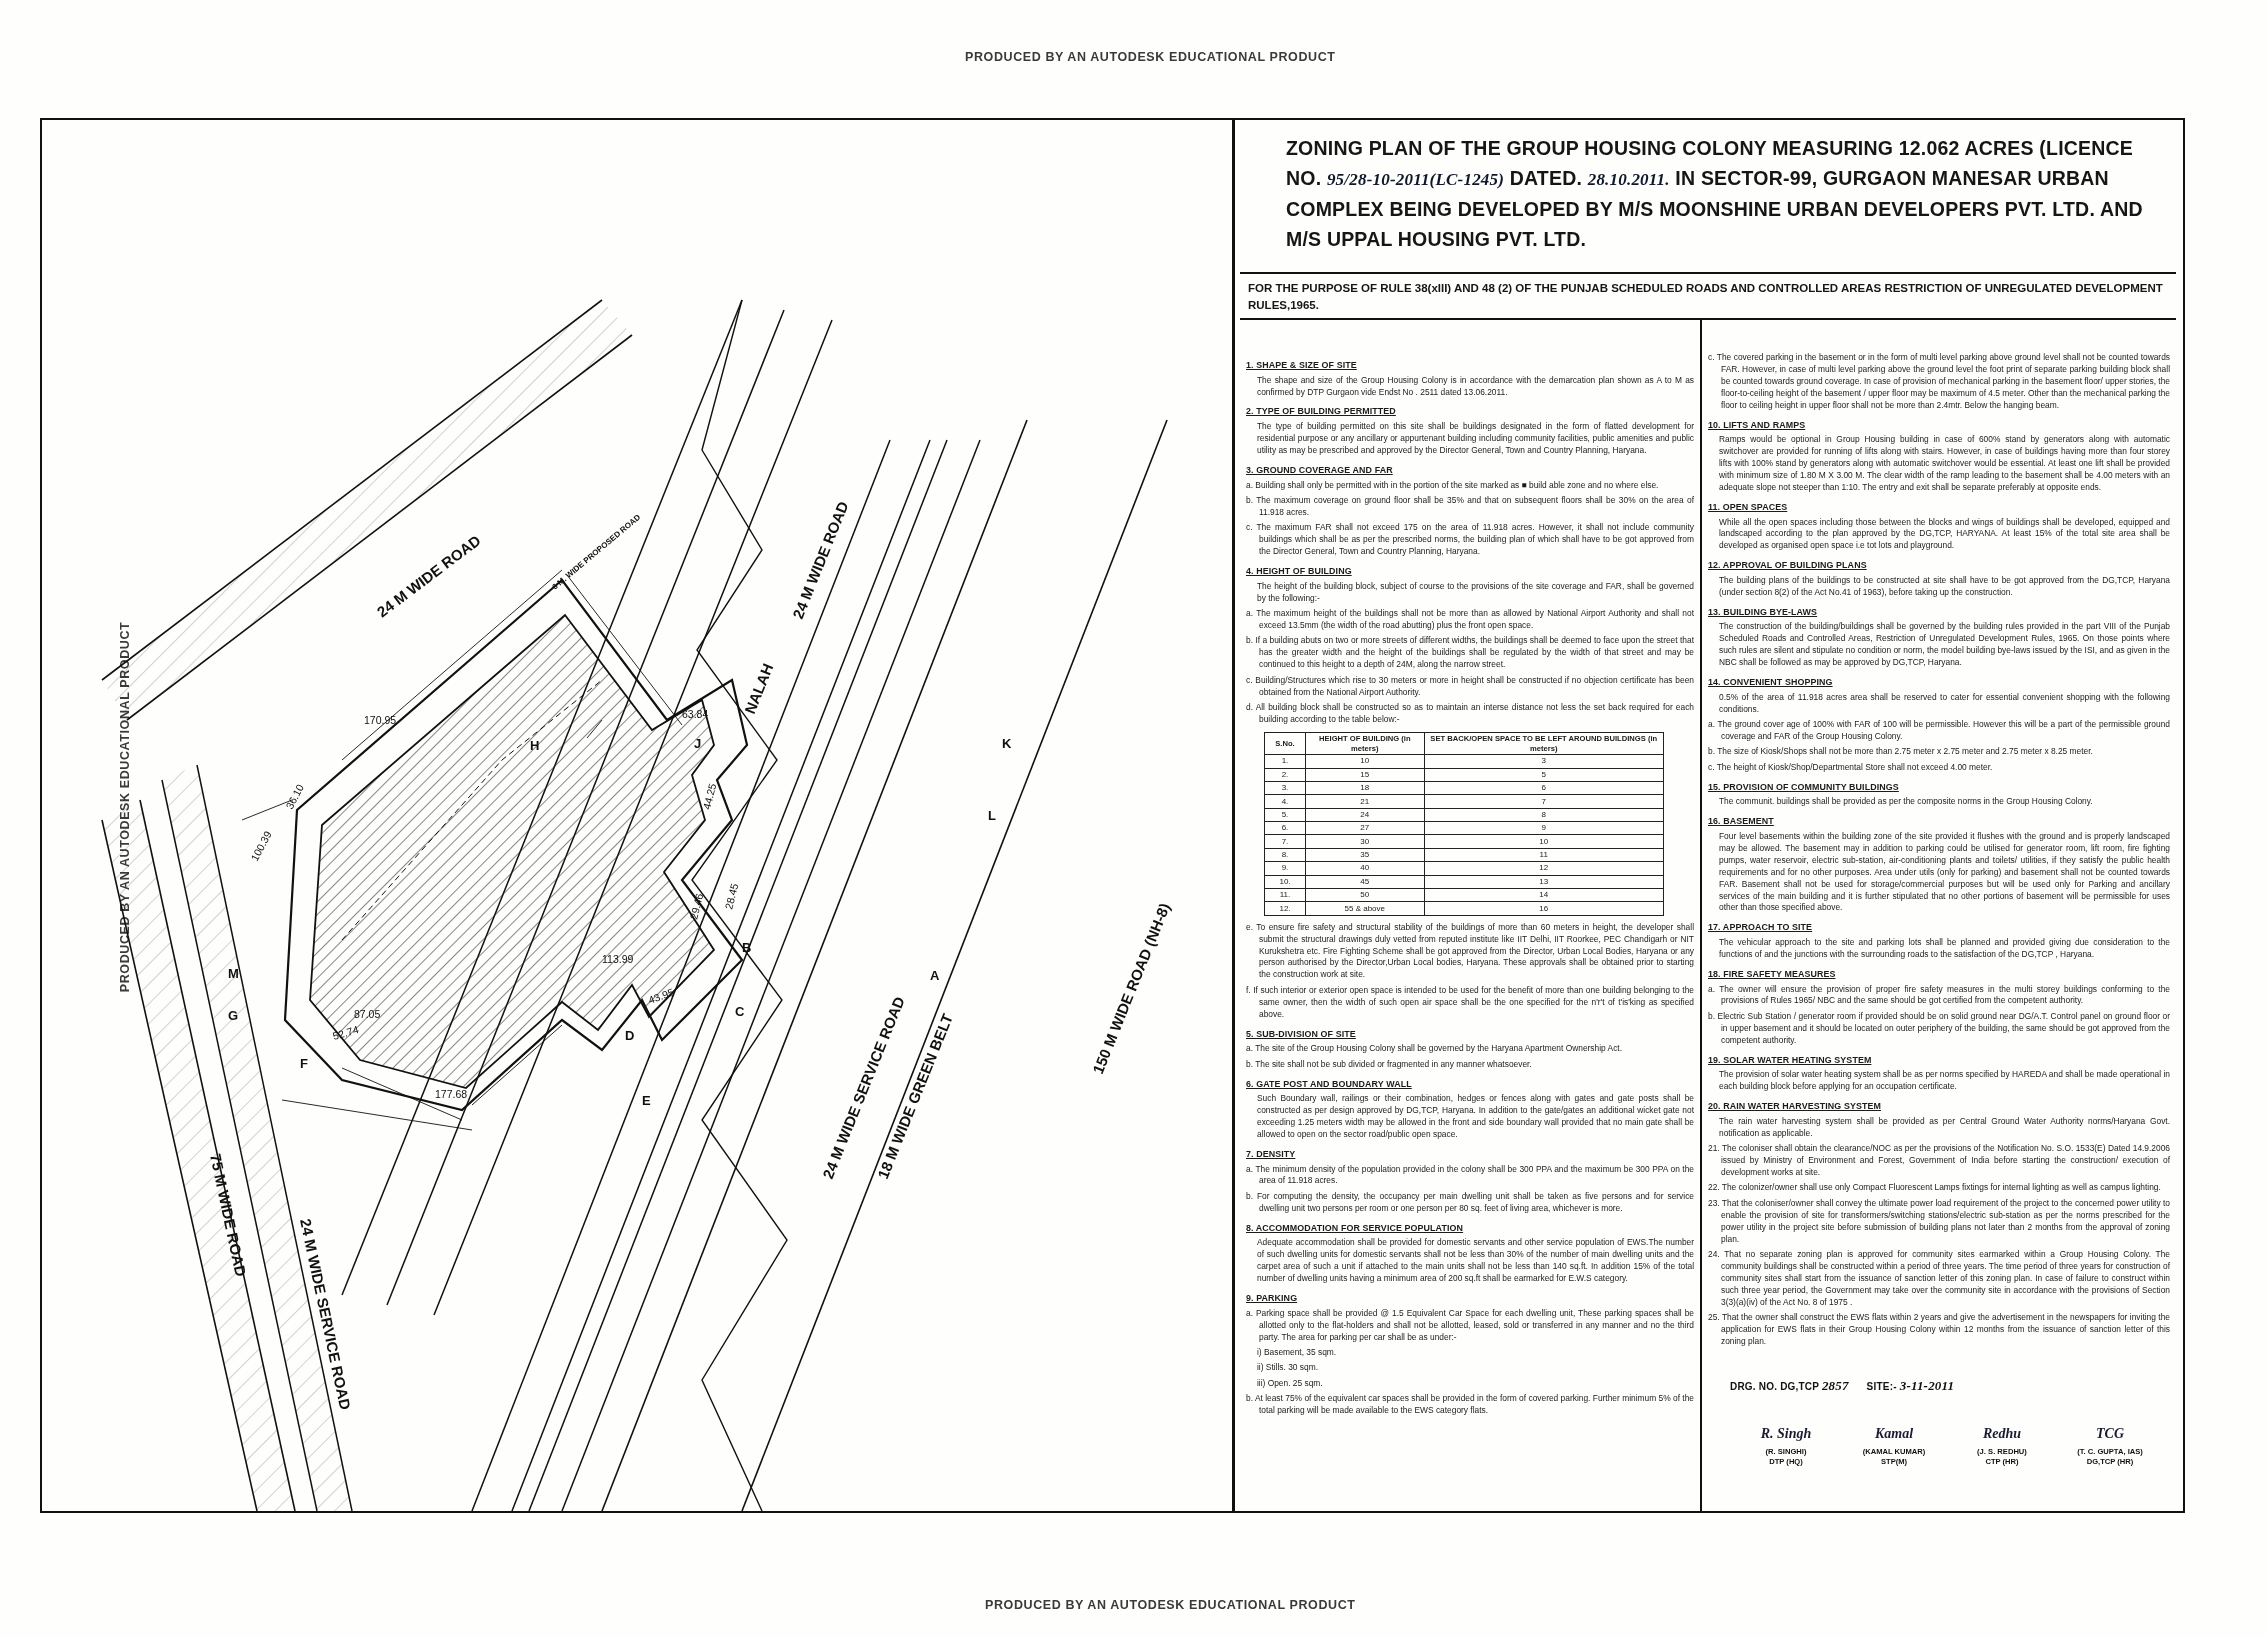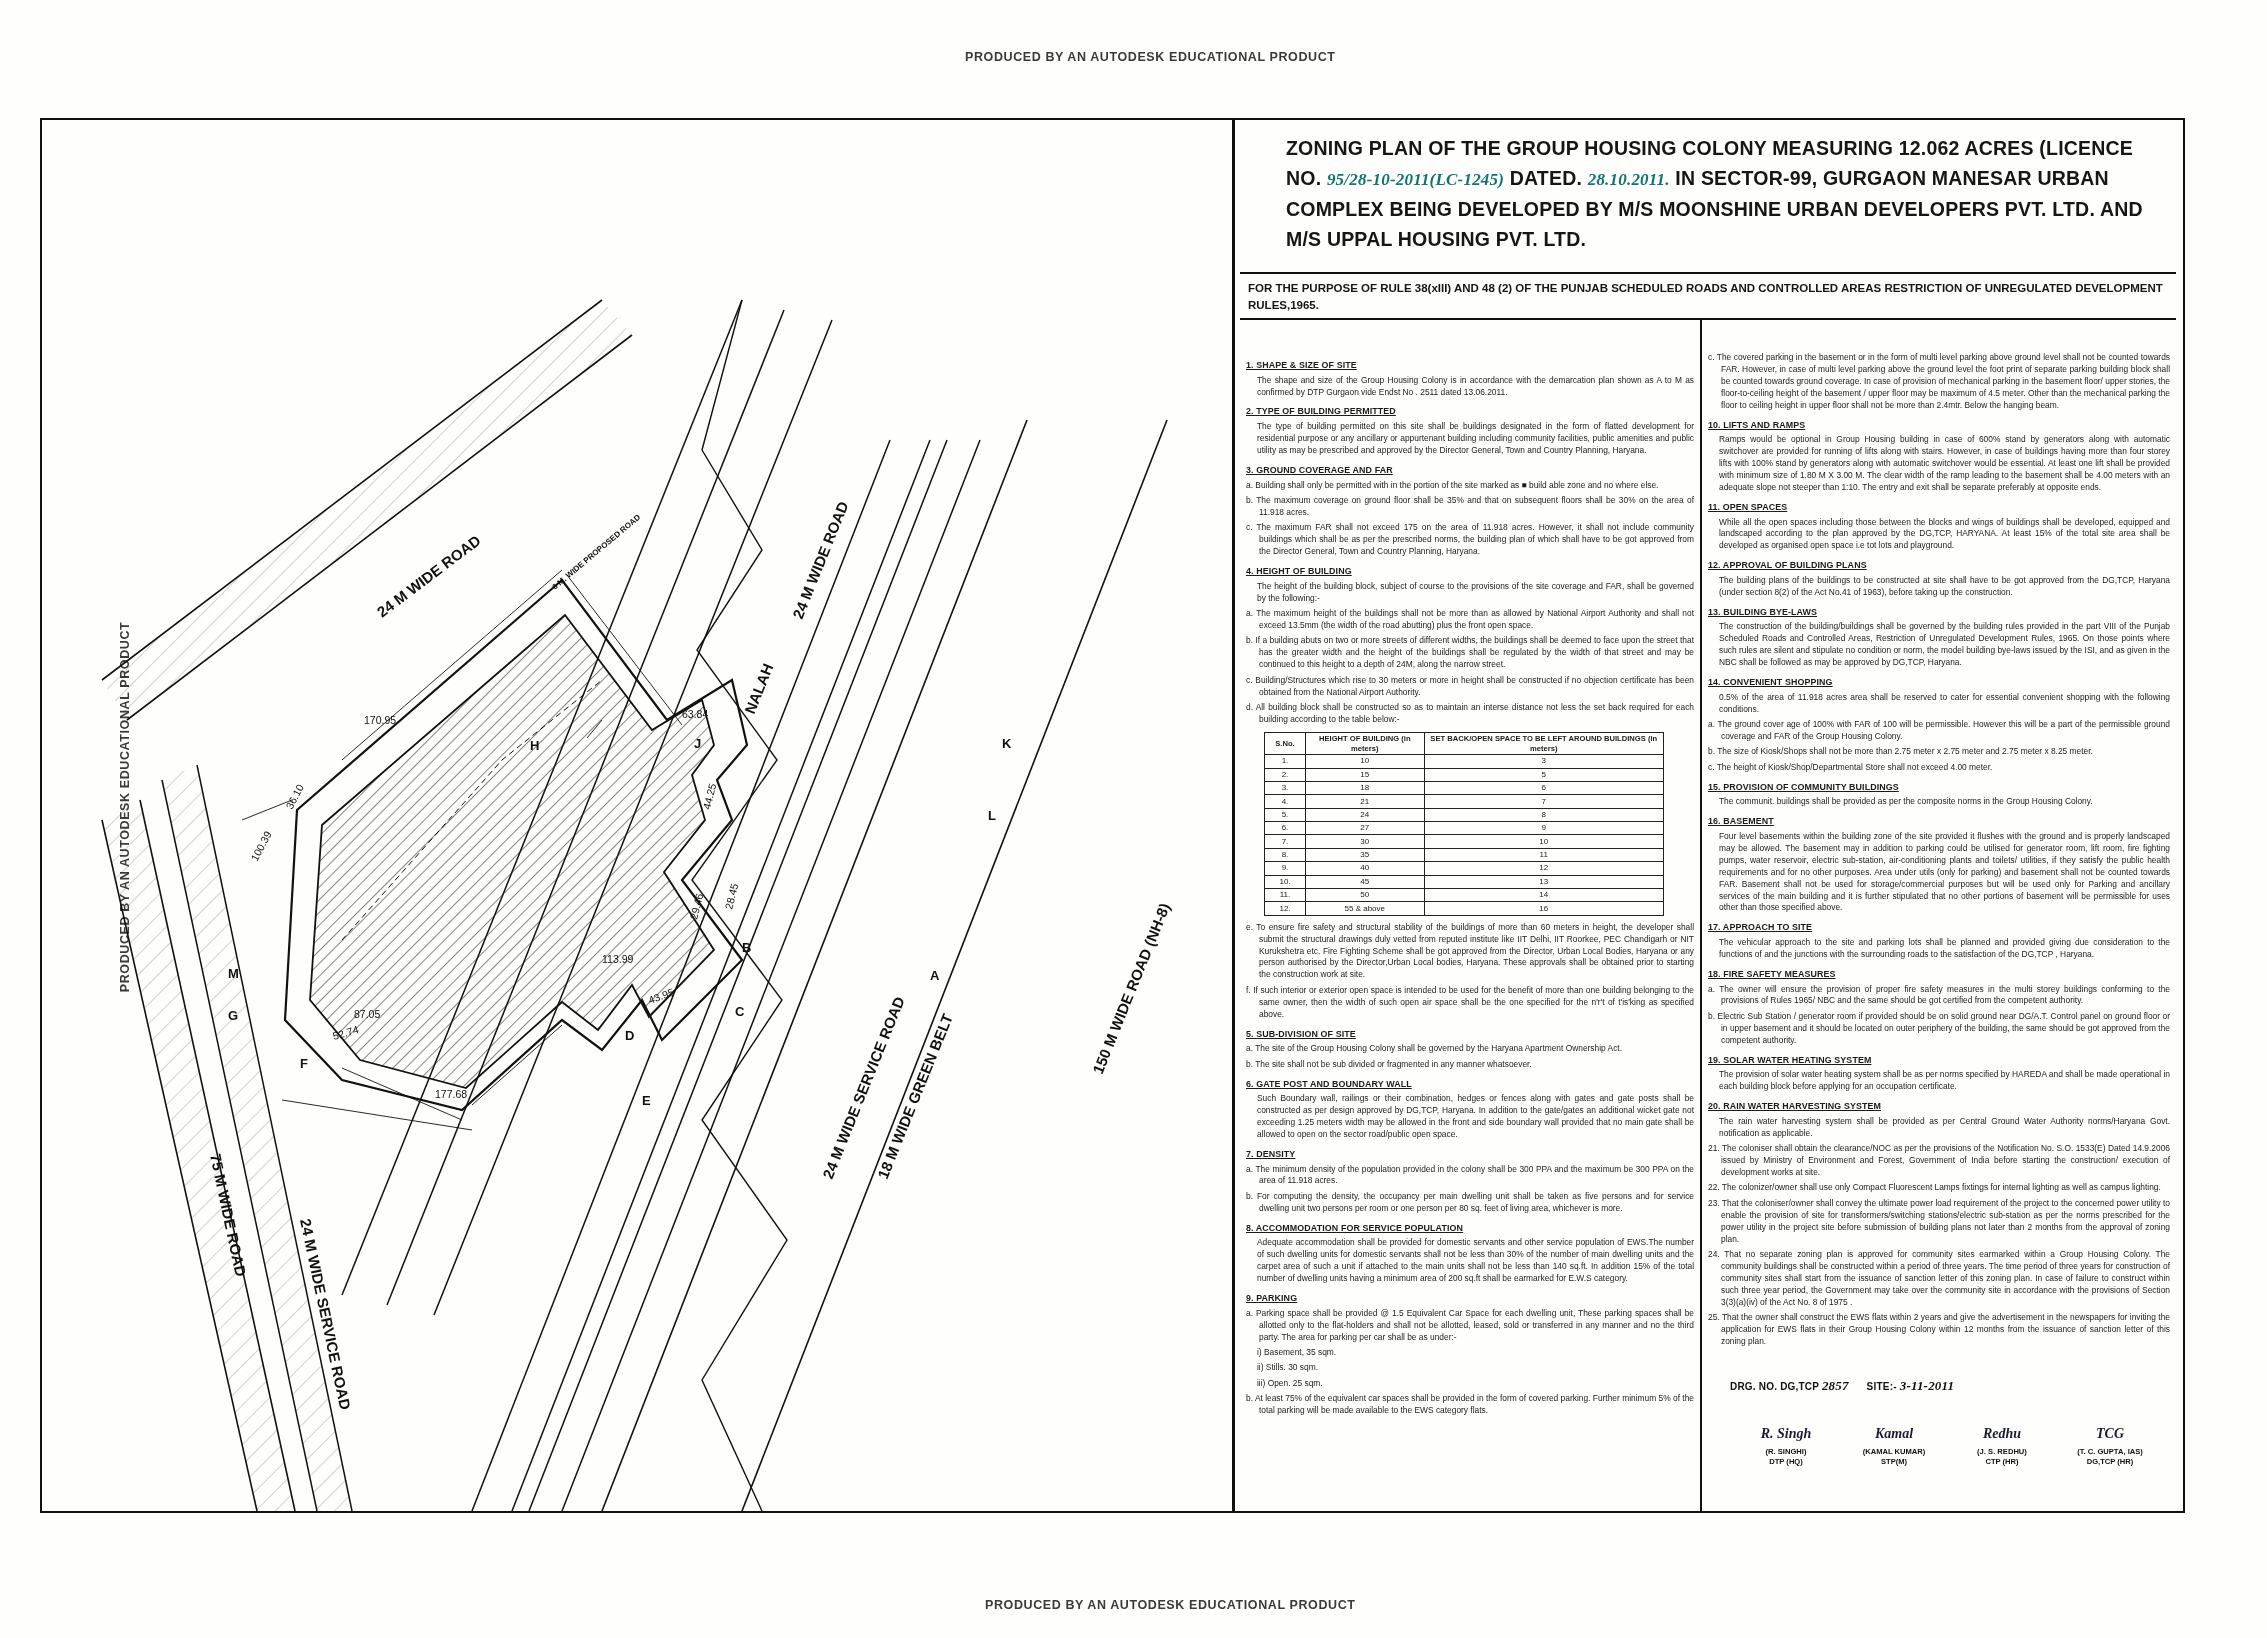--- a/index.html
+++ b/index.html
@@ -86,21 +86,21 @@
     font-weight: bold;
     letter-spacing: 0.2px;
     line-height: 1.55;
     color: #161616;
   }
   .hand {
     font-family: "Liberation Serif", serif;
     font-style: italic;
     font-size: 17px;
     font-weight: bold;
-    color: #0f766e;
+    color: #0f172a;
   }
   .rule-line {
     position: absolute;
     left: 1240px; top: 272px;
     width: 936px; height: 2px;
     background: #111;
   }
   .purpose {
     position: absolute;
     left: 1248px; top: 280px;

